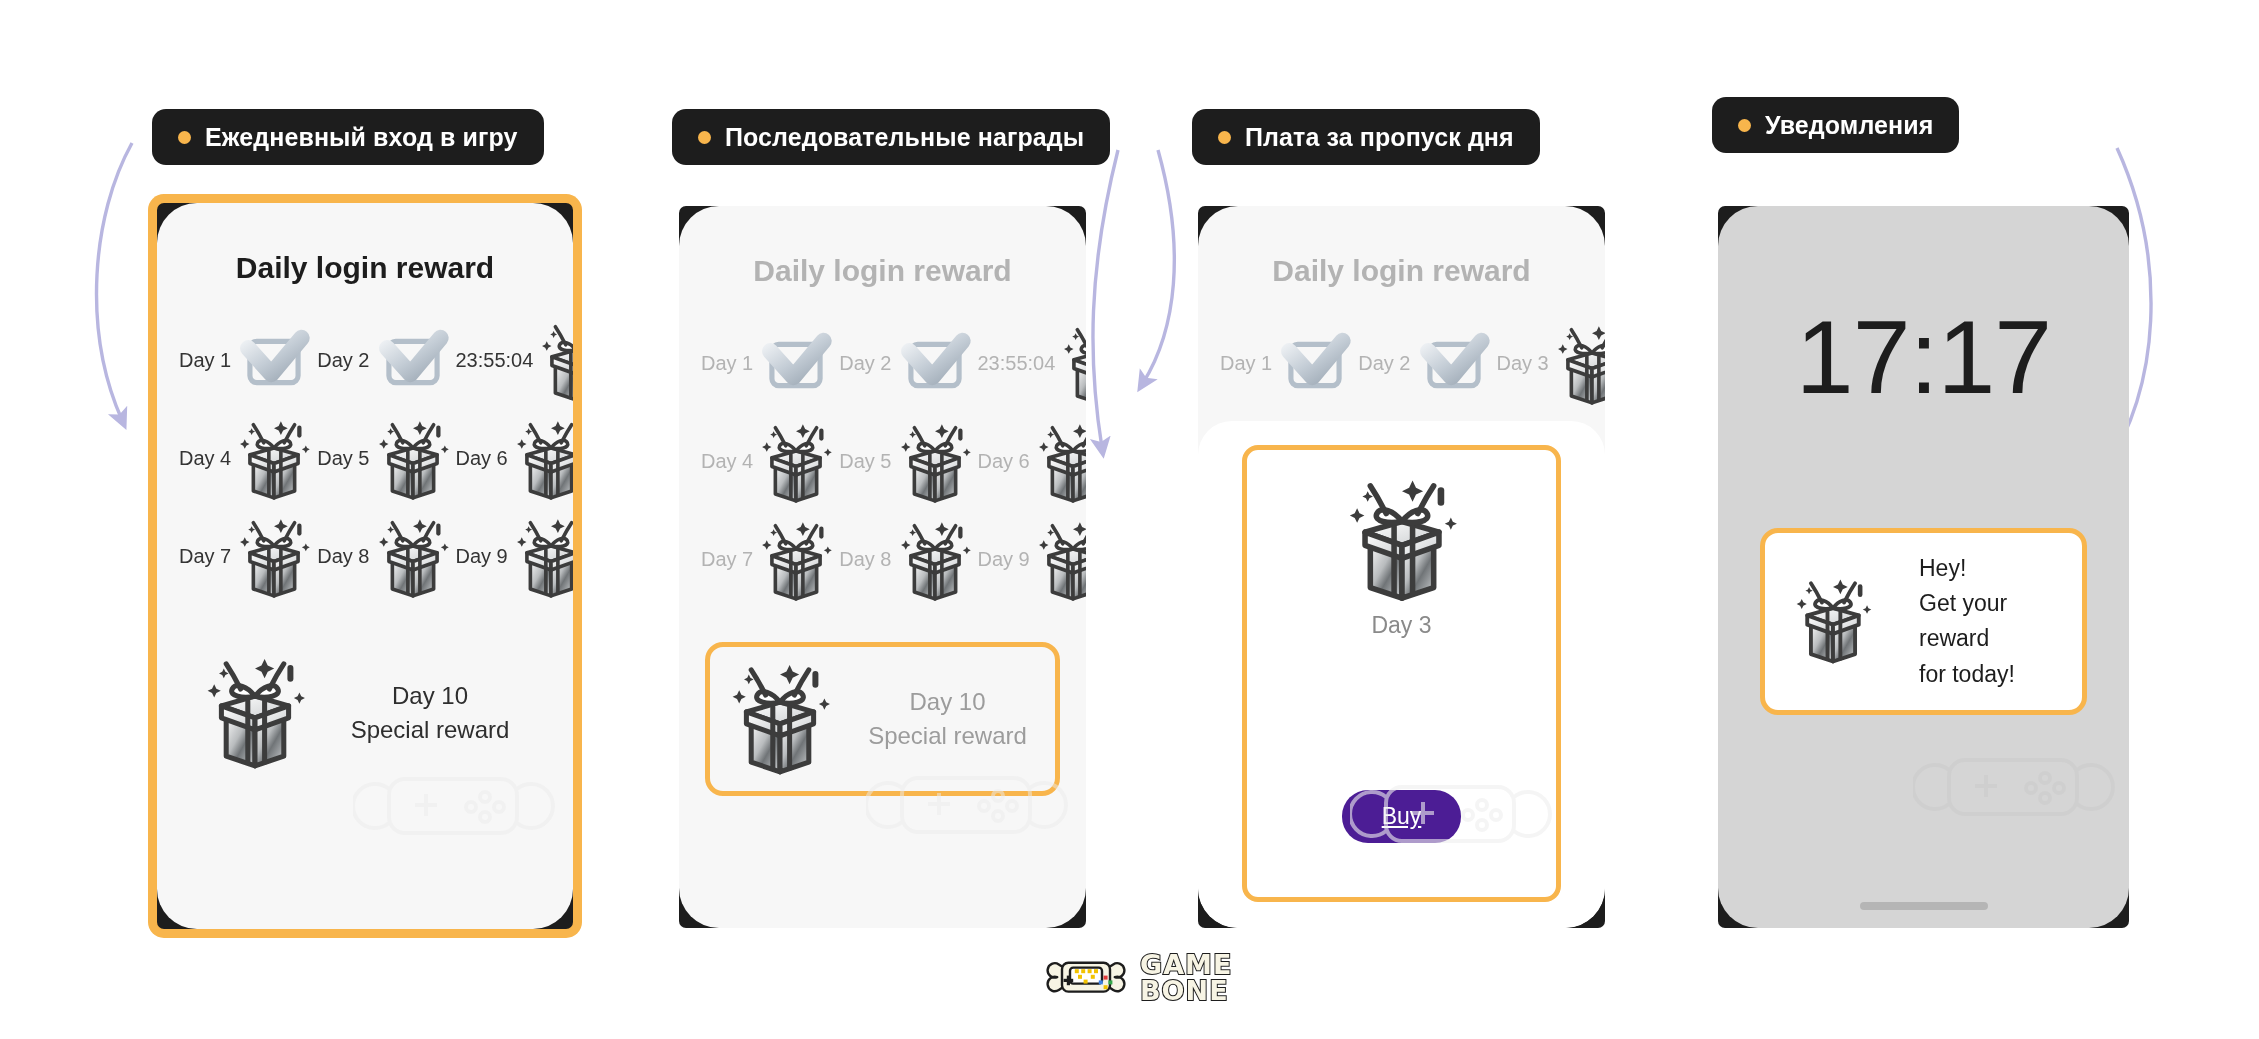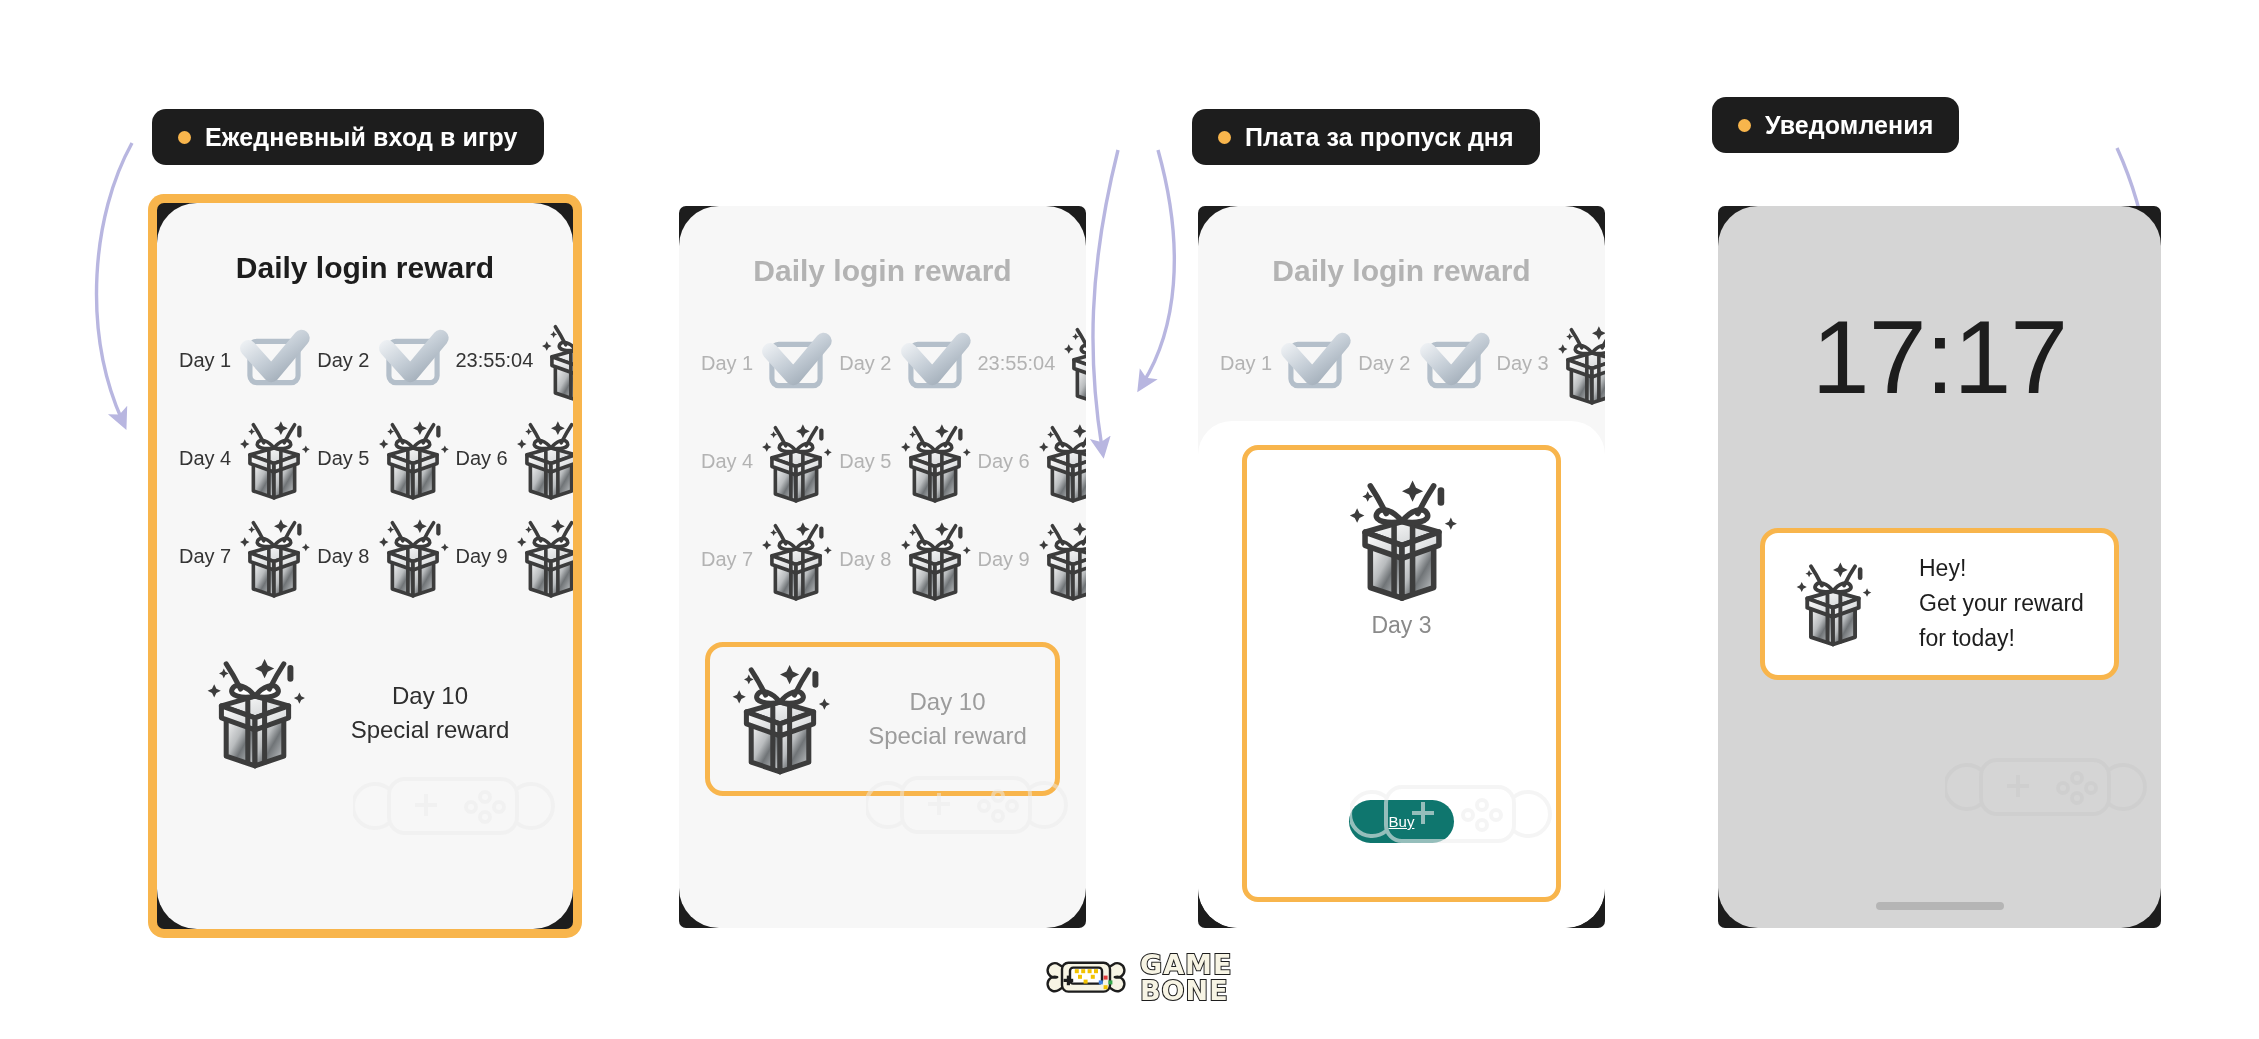--- a/index.html
+++ b/index.html
@@ -149,23 +149,23 @@
     margin-top: 32px;
     text-align: center;
     font-size: 22px;
     line-height: 1.48;
     color: #8a8a8a;
     padding: 0 18px;
   }
   .buy-btn {
     margin-top: auto;
     margin-bottom: 54px;
-    background: #0f766e;
+    background: #4c1d95;
     color: #ffffff;
-    font-size: 15px;
+    font-size: 23px;
     border: none;
     border-radius: 26px;
     padding: 13px 40px;
     font-family: "Liberation Sans", sans-serif;
     cursor: pointer;
     text-decoration: underline;
   }
 
   
   .lock-time {
@@ -391,20 +391,24 @@
           <path d="M62,78 h22 M73,67 v22"></path>
           <circle cx="132" cy="70" r="5"></circle>
             <circle cx="146" cy="80" r="5"></circle>
           <circle cx="132" cy="90" r="5"></circle>
             <circle cx="118" cy="80" r="5"></circle>
         </g>
       </svg>
     </div>
   </div>
 
+  <div class="pill" style="left:672px; top:109px;">
+    <span class="pill-dot"></span>
+    <span class="pill-label">Последовательные награды</span>
+  </div>
 
   <div class="phone" style="left:679px; top:206px; width:407px; height:722px;">
     <div class="screen faded">
 
       <div class="dr-title">Daily login reward</div>
 
       <div class="grid">
         <div class="cell">
           <span class="cell-label">Day 1</span>
           <span class="cell-icon">
@@ -571,21 +575,21 @@
         </div>
       </div>
     </div>
   </div>
 
   <div class="pill" style="left:1712px; top:97px;">
     <span class="pill-dot"></span>
     <span class="pill-label">Уведомления</span>
   </div>
 
-  <div class="phone" style="left:1718px; top:206px; width:443px; height:722px;">
+  <div class="phone" style="left:1718px; top:206px; width:411px; height:722px;">
     <div class="screen lock">
 
       <div class="lock-time">17:17</div>
 
       <div class="notif">
         <span class="notif-icon">
           <svg viewBox="0 0 100 100">
               <use href="#giftsym"></use>
             </svg>
           </span>

